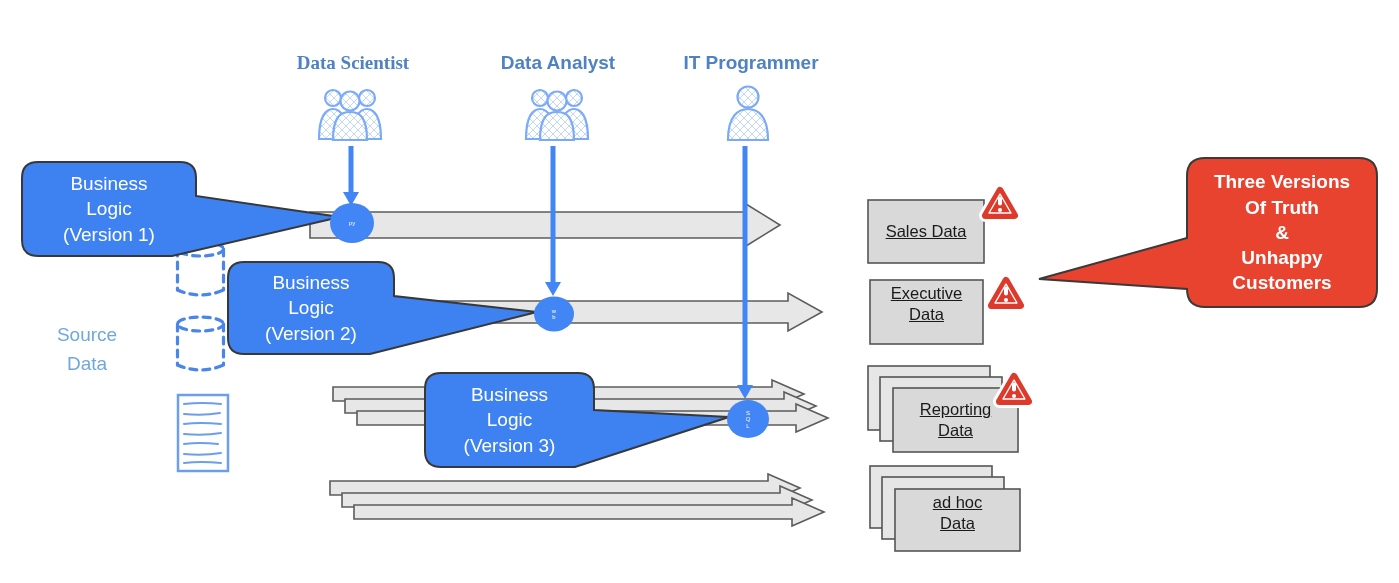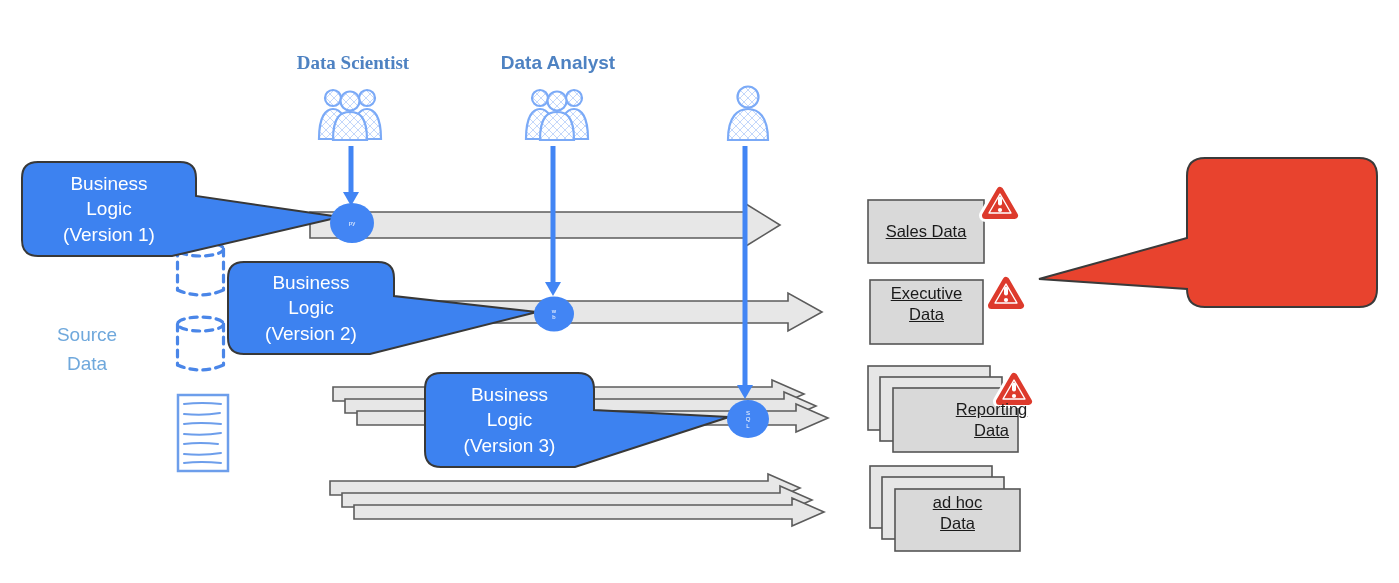--- a/index.html
+++ b/index.html
@@ -130,42 +130,48 @@
 
   <use href="#warn" x="1000" y="204"></use>
   <use href="#warn" x="1006" y="294"></use>
   <use href="#warn" x="1014" y="390"></use>
 
   <path d="M1205,158 H1359 Q1377,158 1377,176 V289 Q1377,307 1359,307 H1205 Q1187,307 1187,289 L1039,279 L1187,238 V176 Q1187,158 1205,158 Z" fill="#e8432e" stroke="#3a3a3a" stroke-width="2"></path>
 </svg>
 
 <div class="txt plabel" style="left:353px;top:52px;font-family:Liberation Serif, serif;">Data Scientist</div>
 <div class="txt plabel" style="left:558px;top:52px;">Data Analyst</div>
+<div class="txt plabel" style="left:751px;top:52px;">IT Programmer</div>
 
 <div class="txt bub" style="left:22px;top:162px;width:174px;height:94px;">Business
 Logic
 (Version 1)</div>
 <div class="txt bub" style="left:228px;top:262px;width:166px;height:92px;">Business
 Logic
 (Version 2)</div>
 <div class="txt bub" style="left:425px;top:373px;width:169px;height:94px;">Business
 Logic
 (Version 3)</div>
+<div class="txt bubred" style="left:1187px;top:158px;width:190px;height:149px;">Three Versions
+Of Truth
+&amp;
+Unhappy
+Customers</div>
 
 <div class="txt toolbl" style="left:352px;top:223px;font-size:6px;line-height:1.1;">py</div>
 <div class="txt toolbl" style="left:554px;top:314px;font-size:6px;line-height:1.05;">w
 b</div>
 <div class="txt toolbl" style="left:748px;top:419px;font-size:6px;line-height:1.05;">S
 Q
 L</div>
 
 <div class="txt srclbl" style="left:87px;top:321px;">Source
 Data</div>
 
 <div class="txt boxlbl" style="left:868px;top:200px;width:116px;height:63px;">Sales Data</div>
 <div class="txt boxlbl" style="left:870px;top:280px;width:113px;height:48px;">Executive
 Data</div>
-<div class="txt boxlbl" style="left:893px;top:388px;width:125px;height:64px;margin-left:36px;">Reporting
+<div class="txt boxlbl" style="left:893px;top:388px;width:125px;height:64px;">Reporting
 Data</div>
 <div class="txt boxlbl" style="left:895px;top:489px;width:125px;height:48px;">ad hoc
 Data</div>
 
 </div>
 
 </body></html>

